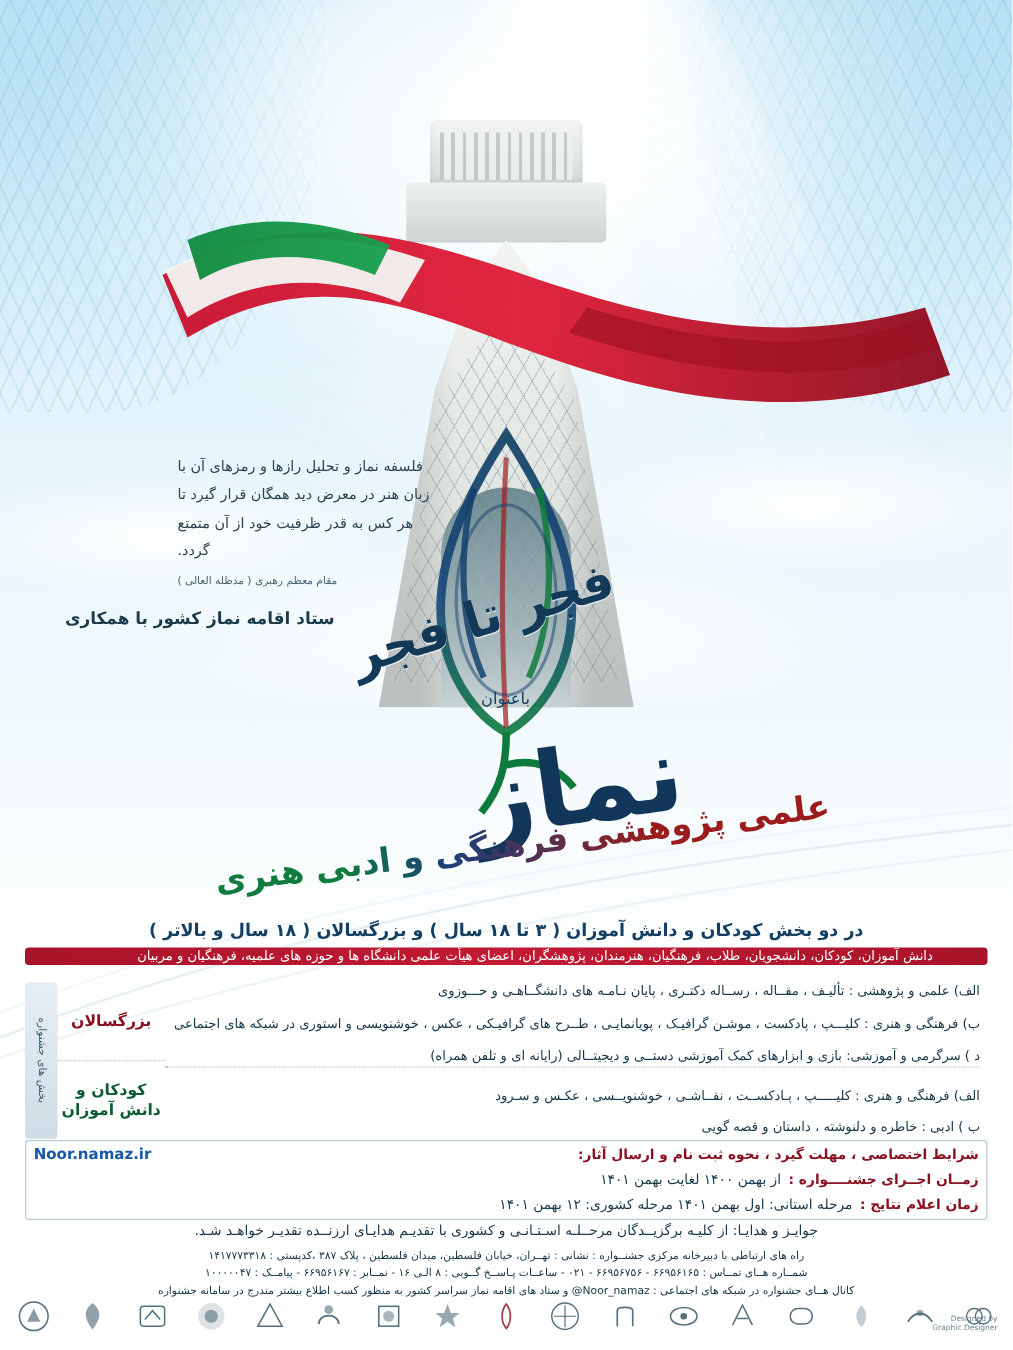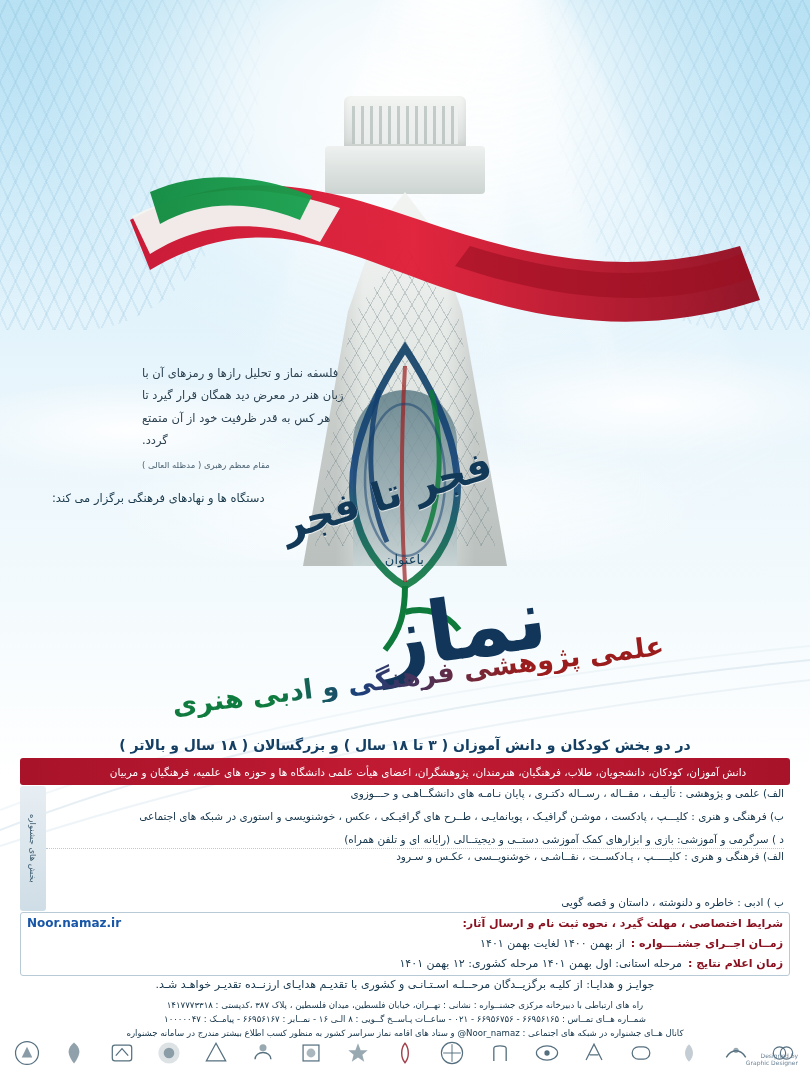--- a/index.html
+++ b/index.html
@@ -275,21 +275,21 @@
     font-size: 14px;
     color: #143f63;
     font-weight: bold;
   }
 
   .audience-bar {
     position: absolute;
     left: 20px;
     right: 20px;
     top: 758px;
-    height: 27px;
+    height: 14px;
     background: linear-gradient(90deg, #a8132a 0%, #c21b33 50%, #a8132a 100%);
     border-radius: 3px;
     color: #fff;
     font-size: 10.5px;
     display: flex;
     align-items: center;
     justify-content: center;
     direction: rtl;
     letter-spacing: .2px;
     padding-left: 46px;
@@ -341,22 +341,22 @@
   .cats .items {
     flex: 1;
     display: flex;
     flex-direction: column;
     padding-right: 6px;
   }
   .cat-group {
     flex: 1;
     display: flex;
     flex-direction: column;
-    justify-content: space-between;
-    gap: 0;
+    justify-content: flex-end;
+    gap: 10px;
     border-bottom: 1px dotted #b9cad6;
   }
   .cat-group.last { border-bottom: none; }
   .cat-item {
     font-size: 10.5px;
     color: #16364c;
     letter-spacing: .1px;
     line-height: 1.5;
     text-align: justify;
   }
@@ -517,34 +517,38 @@
     <path d="M0,206 C200,140 460,80 810,40" fill="none" stroke="#dfeaf1" stroke-width="2"></path>
     <path d="M0,170 C160,108 420,44 810,6" fill="none" stroke="#e6f0f5" stroke-width="2"></path>
   </svg>
 
   <div class="quote">
     <span>فلسفه نماز و تحلیل رازها و رمزهای آن با زبان هنر در معرض دید همگان قرار گیرد تا هر کس به قدر ظرفیت خود از آن متمتع گردد.</span>
     <span class="sig">مقام معظم رهبری ( مدظله العالی )</span>
   </div>
 
   <div class="org">
-    <div class="l2">دستگاه ها و نهادهای فرهنگی برگزار می کند:</div>
+    <div class="l1">ستاد اقامه نماز کشور با همکاری</div>
   </div>
 
   <div class="baonvan">باعنوان</div>
   <div class="title-fajr">فجر تا فجر</div>
   <div class="title-namaz">نماز</div>
   <div class="subtitle-line">علمی پژوهشی فرهنگی و ادبی هنری</div>
   <div class="scope-line">در دو بخش کودکان و دانش آموزان ( ۳ تا ۱۸ سال ) و بزرگسالان ( ۱۸ سال و بالاتر )</div>
 
   <div class="audience-bar">دانش آموزان، کودکان، دانشجویان، طلاب، فرهنگیان، هنرمندان، پژوهشگران، اعضای هیأت علمی دانشگاه ها و حوزه های علمیه، فرهنگیان و مربیان</div>
 
   <div class="cats">
     <div class="side-strip">
       <span>بخش های جشنواره</span>
+    </div>
+    <div class="labels">
+      <div class="cat-label">بزرگسالان</div>
+      <div class="cat-label last">کودکان و دانش آموزان</div>
     </div>
     <div class="items">
       <div class="cat-group">
         <div class="cat-item">الف) علمی و پژوهشی : تألیـف ، مقــاله ، رســاله دکتـری ، پایان نـامـه های دانشگــاهـی و حـــوزوی</div>
         <div class="cat-item">ب) فرهنگی و هنری : کلیـــپ ، پادکست ، موشـن گرافیـک ، پویانمایـی ، طــرح های گرافیـکی ، عکس ، خوشنویسی و استوری در شبکه های اجتماعی</div>
         <div class="cat-item">د ) سرگرمی و آموزشی: بازی و ابزارهای کمک آموزشی دستــی و دیجیتــالی (رایانه ای و تلفن همراه)</div>
       </div>
       <div class="cat-group last">
         <div class="cat-item">الف) فرهنگی و هنری : کلیـــــپ ، پـادکســت ، نقــاشـی ، خوشنویــسی ، عکـس و سـرود</div>
         <div class="cat-item">ب ) ادبی : خاطره و دلنوشته ، داستان و قصه گویی</div>

